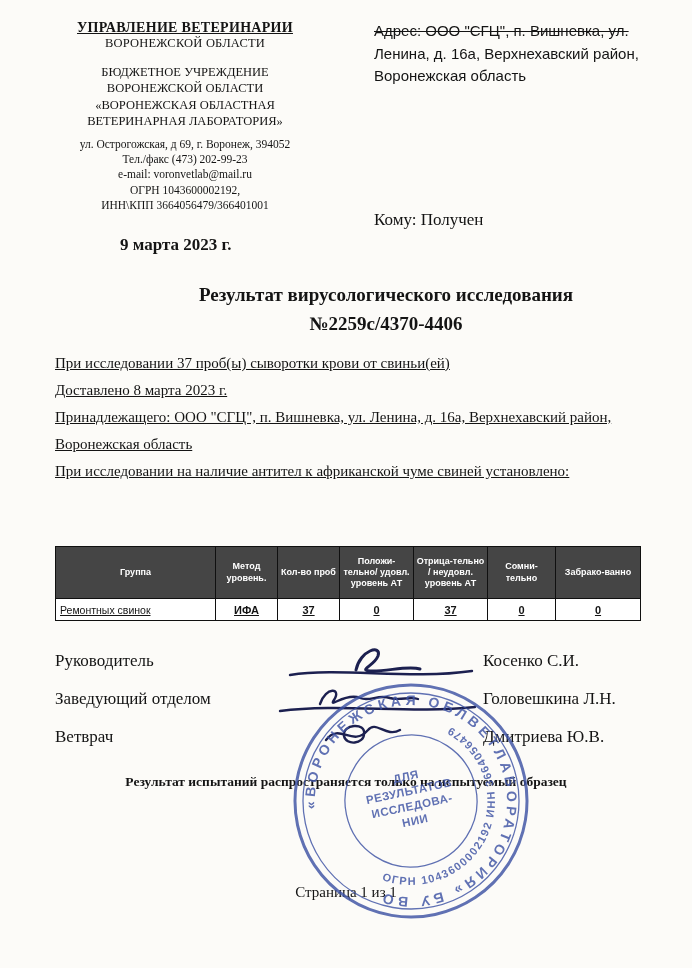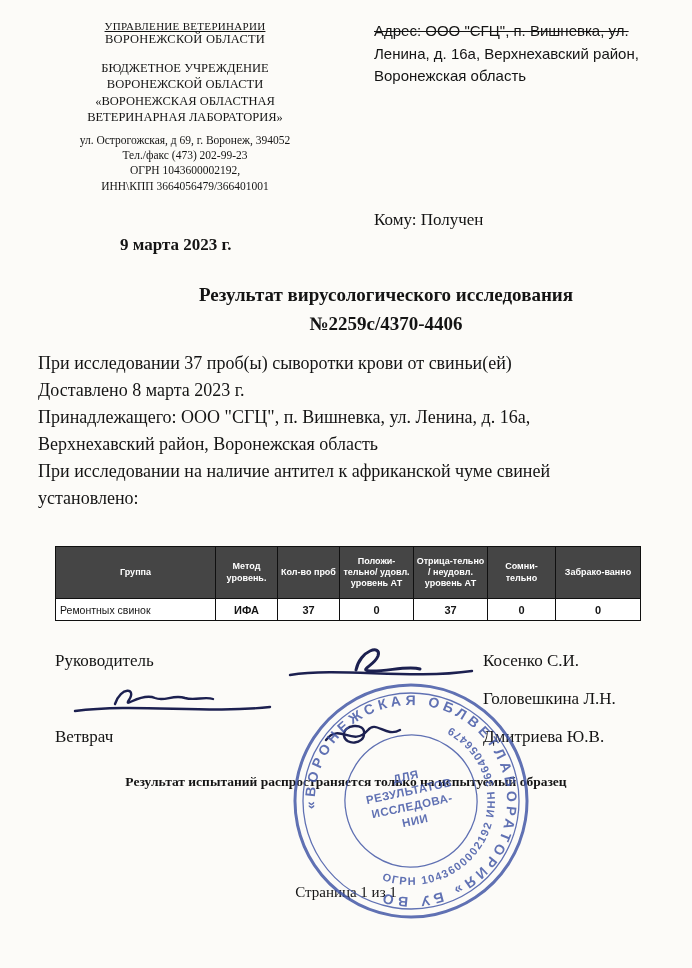--- a/index.html
+++ b/index.html
@@ -2,42 +2,42 @@
 <html><head>
 <meta charset="utf-8">
 <style>
   *{box-sizing:border-box;margin:0;padding:0;}
   html,body{background:#e8e8e8;}
   body{font-family:"Liberation Serif",serif;color:#141414;}
   .doc{position:relative;width:692px;height:968px;background:#fcfbf8;overflow:hidden;margin:0 auto;}
 
   
   .hdr-left{position:absolute;left:46px;top:20px;width:278px;text-align:center;}
-  .hdr-left .dept1{font-size:11px;font-weight:normal;text-decoration:underline;letter-spacing:.3px;}
+  .hdr-left .dept1{font-size:14px;font-weight:bold;text-decoration:underline;letter-spacing:.3px;}
   .hdr-left .dept2{font-size:12.5px;letter-spacing:.2px;}
   .hdr-left .org{margin-top:13px;font-size:12.5px;line-height:1.3;}
   .hdr-left .contact{margin-top:8px;font-size:11.5px;line-height:1.32;}
 
   
   .hdr-right{position:absolute;left:374px;top:20px;width:282px;font-family:"Liberation Sans",sans-serif;font-size:15px;line-height:1.5;}
   .hdr-right .struck{text-decoration:line-through;}
   .komu{position:absolute;left:374px;top:210px;font-size:17px;}
   .date{position:absolute;left:120px;top:235px;font-size:17px;font-weight:bold;}
 
   
   .title{position:absolute;left:0;top:281px;width:100%;text-align:center;font-size:19px;font-weight:bold;line-height:1.5;margin-left:40px;}
 
   
-  .body-text{position:absolute;left:38px;top:350px;width:592px;font-size:18px;line-height:27px;}
+  .body-text{position:absolute;left:55px;top:350px;width:592px;font-size:15px;line-height:27px;text-decoration:underline;}
   .body-text p{margin:0;}
 
   
   table.results{position:absolute;left:55px;top:546px;width:585px;border-collapse:collapse;table-layout:fixed;}
   table.results th{background:#454545;color:#fff;font-family:"Liberation Sans",sans-serif;font-size:9px;font-weight:700;border:1px solid #101010;padding:3px 2px;height:52px;vertical-align:middle;text-align:center;line-height:1.25;}
-  table.results td{font-family:"Liberation Sans",sans-serif;font-size:11px;border:1px solid #101010;padding:1px 2px;text-align:center;height:22px;background:#fff;}
+  table.results td{font-family:"Liberation Sans",sans-serif;font-size:11px;border:1px solid #101010;padding:1px 2px;text-align:center;height:22px;background:#fff;text-decoration:underline;}
   table.results td:first-child{text-align:left;padding-left:4px;font-size:10.5px;}
   table.results td:not(:first-child){font-weight:700;}
 
   
   .sig-block{position:absolute;left:55px;top:642px;width:590px;}
   .sig-row{display:flex;align-items:center;height:38px;}
   .sig-role{width:205px;font-size:17px;}
   .sig-mid{flex:1;position:relative;height:38px;}
   .sig-mid svg{position:absolute;left:0;top:0;overflow:visible;}
   .sig-name{width:162px;font-size:17px;}
@@ -64,20 +64,21 @@
     <div class="dept2">ВОРОНЕЖСКОЙ ОБЛАСТИ</div>
     <div class="org">
       <div>БЮДЖЕТНОЕ УЧРЕЖДЕНИЕ</div>
       <div>ВОРОНЕЖСКОЙ ОБЛАСТИ</div>
       <div>«ВОРОНЕЖСКАЯ ОБЛАСТНАЯ</div>
       <div>ВЕТЕРИНАРНАЯ ЛАБОРАТОРИЯ»</div>
     </div>
     <div class="contact">
       <div>ул. Острогожская, д 69, г. Воронеж, 394052</div>
       <div>Тел./факс  (473) 202-99-23</div>
+      <div>e-mail: voronvetlab@mail.ru</div>
       <div>ОГРН 1043600002192,</div>
       <div>ИНН\КПП 3664056479/366401001</div>
     </div>
   </div>
 
   <div class="hdr-right">
     <span class="struck">Адрес: ООО "СГЦ", п. Вишневка, ул.</span>
     <span>Ленина, д. 16а, Верхнехавский район, Воронежская область</span>
   </div>
   <div class="komu">Кому: Получен</div>
@@ -135,20 +136,21 @@
       <span class="sig-role">Руководитель</span>
       <span class="sig-mid">
         <svg width="228" height="38" viewBox="0 0 228 38">
           <path class="ink" style="stroke-width:3" d="M96 28 C 100 8, 122 2, 118 14 C 114 24, 98 28, 110 29 C 126 30, 148 23, 160 27"></path>
           <path class="ink" d="M30 33 C 80 25, 150 38, 212 29"></path>
         </svg>
       </span>
       <span class="sig-name">Косенко С.И.</span>
     </div>
     <div class="sig-row">
+      <span class="sig-role">Заведующий отделом</span>
       <span class="sig-mid">
         <svg width="228" height="38" viewBox="0 0 228 38">
           <path class="ink" d="M60 24 C 66 6, 82 8, 74 20 C 68 29, 86 12, 100 18 C 110 22, 118 14, 130 18 C 140 21, 150 16, 158 19"></path>
           <path class="ink" d="M20 31 C 80 23, 150 34, 215 27"></path>
         </svg>
       </span>
       <span class="sig-name">Головешкина Л.Н.</span>
     </div>
     <div class="sig-row">
       <span class="sig-role">Ветврач</span>

